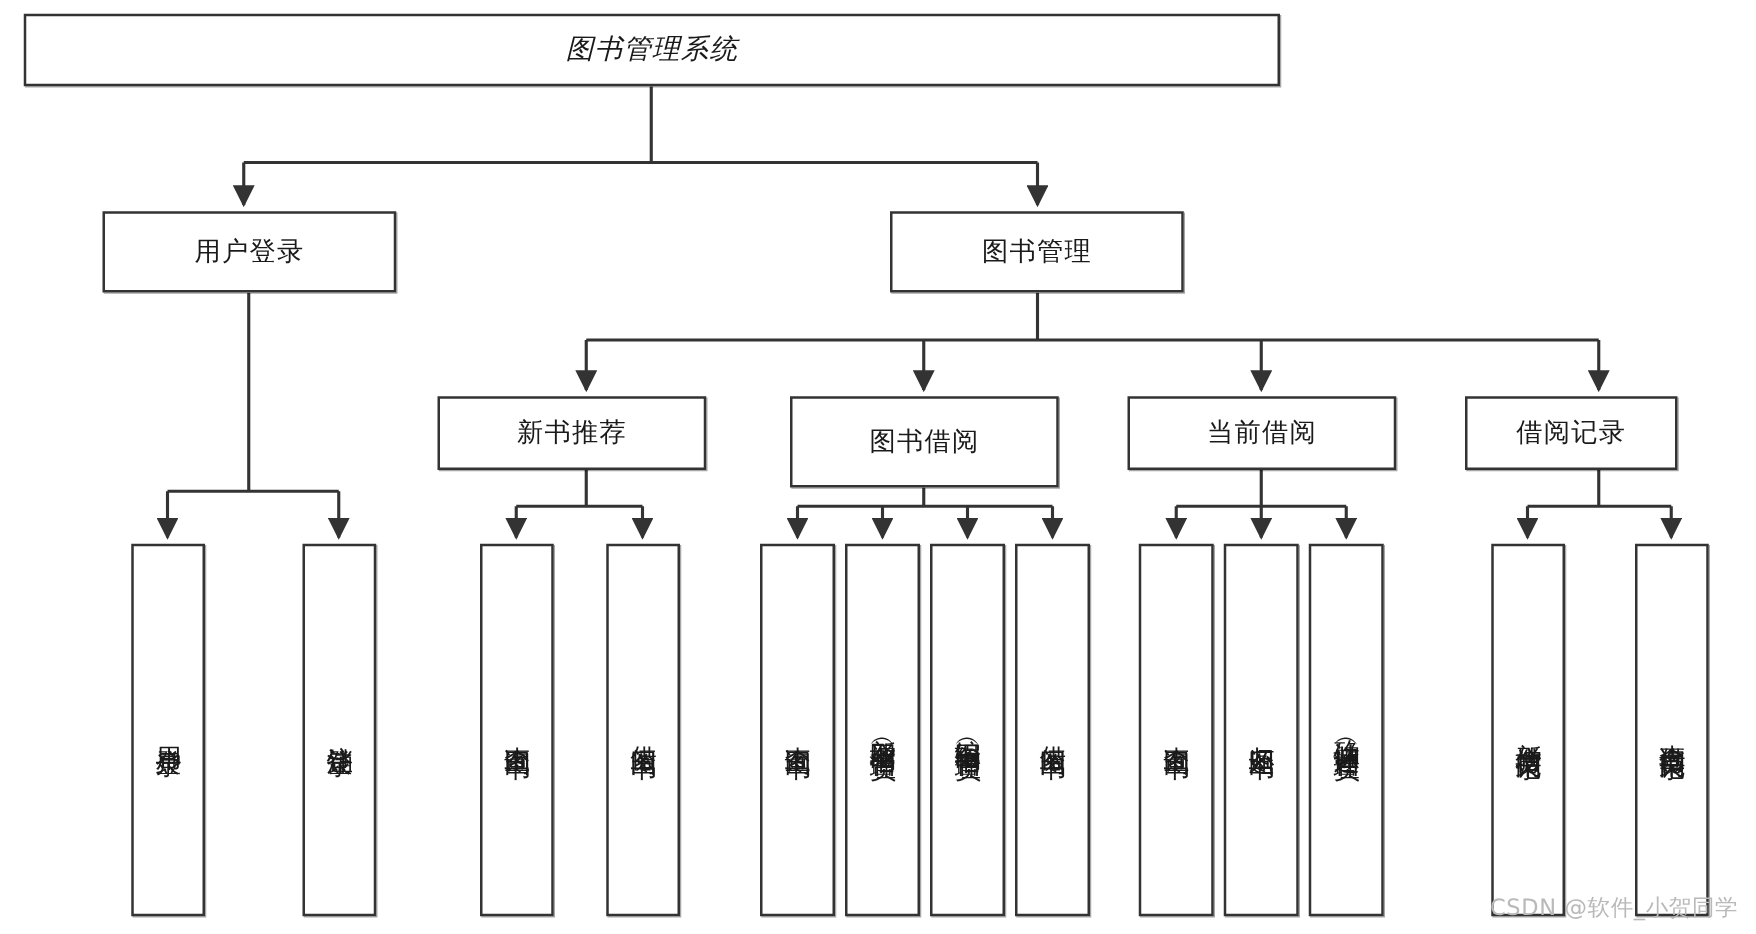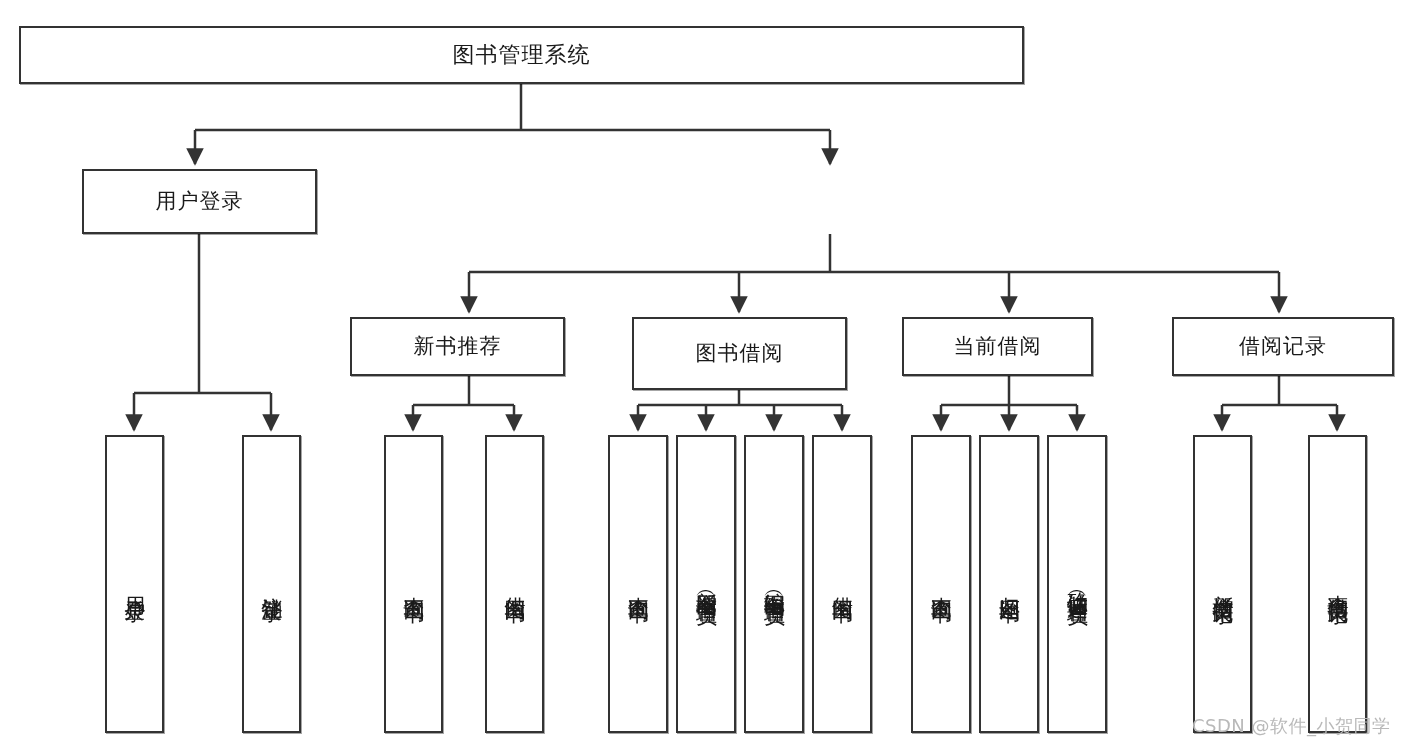--- a/index.html
+++ b/index.html
@@ -111,38 +111,41 @@
       <path d="M 1009 405 L 1009 430" marker-end="url(#arrow)"></path>
       <path d="M 1077 405 L 1077 430" marker-end="url(#arrow)"></path>
 
       <path d="M 1279 376 L 1279 405"></path>
       <path d="M 1222 405 L 1337 405"></path>
       <path d="M 1222 405 L 1222 430" marker-end="url(#arrow)"></path>
       <path d="M 1337 405 L 1337 430" marker-end="url(#arrow)"></path>
     </g>
   </svg>
 
-  <div class="node horizontal root" style="left:19px; top:26px; width:1005px; height:58px;">
+  <div class="node horizontal root" style="left:19px; top:11px; width:1005px; height:58px;font-style:italic;">
     <span class="label">图书管理系统</span>
   </div>
 
   <div class="node horizontal" style="left:82px; top:169px; width:235px; height:65px;">
     <span class="label">用户登录</span>
+  </div>
+  <div class="node horizontal" style="left:712px; top:169px; width:235px; height:65px;">
+    <span class="label">图书管理</span>
   </div>
 
   <div class="node horizontal" style="left:350px; top:317px; width:215px; height:59px;">
     <span class="label">新书推荐</span>
   </div>
   <div class="node horizontal" style="left:632px; top:317px; width:215px; height:73px;">
     <span class="label">图书借阅</span>
   </div>
-  <div class="node horizontal" style="left:902px; top:317px; width:191px; height:59px;">
+  <div class="node horizontal" style="left:902px; top:317px; width:215px; height:59px;">
     <span class="label">当前借阅</span>
   </div>
-  <div class="node horizontal" style="left:1172px; top:317px; width:222px; height:59px;">
+  <div class="node horizontal" style="left:1172px; top:317px; width:170px; height:59px;">
     <span class="label">借阅记录</span>
   </div>
 
   <div class="node vertical" style="left:105px; top:435px; width:59px; height:298px;">
     <span class="label">用户登录</span>
   </div>
   <div class="node vertical" style="left:242px; top:435px; width:59px; height:298px;">
     <span class="label">注销登录</span>
   </div>
 

